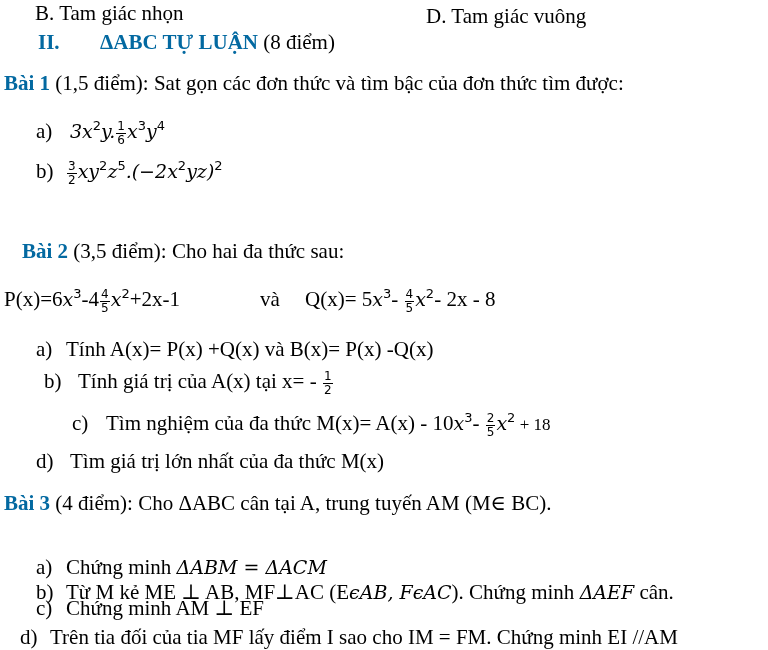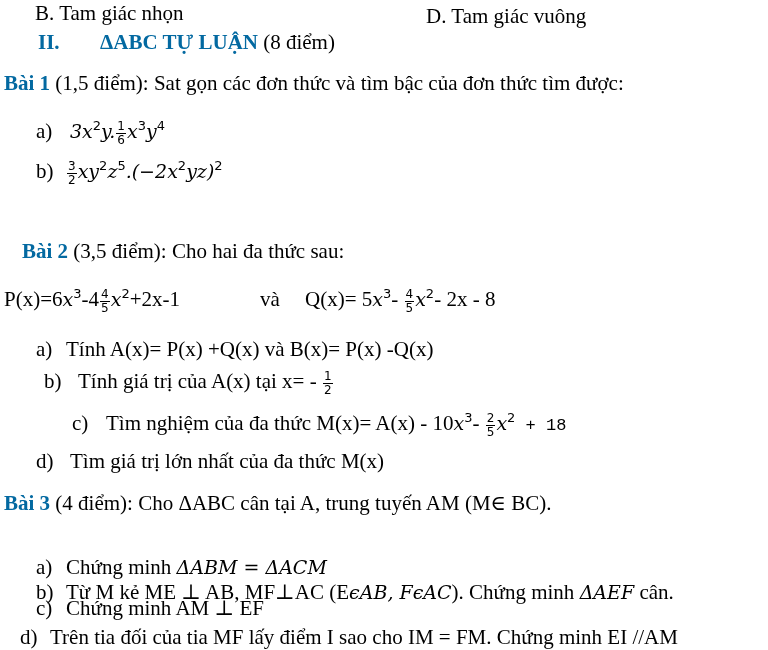--- a/index.html
+++ b/index.html
@@ -4,21 +4,21 @@
 <style>
   html, body { margin: 0; padding: 0; background: #ffffff; }
   body {
     width: 768px; height: 650px; overflow: hidden; position: relative;
     font-family: "Liberation Serif", "DejaVu Serif", serif;
     color: #000; font-size: 21px;
   }
   .line { position: absolute; white-space: nowrap; line-height: 24px; }
   .blue { color: #0369a1; font-weight: bold; }
   .math { font-family: "DejaVu Serif", "Liberation Serif", serif; font-style: italic; font-size: 19px; }
-  .mathup { font-family: Liberation Mono, monospace; font-size: 17px; }
+  .mathup { font-family: Liberation Serif, serif; font-size: 17px; }
   sup { font-size: 13px; vertical-align: 8px; line-height: 0; font-style: normal; font-family: "DejaVu Sans", sans-serif; }
   .frac { display: inline-block; vertical-align: middle; text-align: center; font-family: "DejaVu Sans", sans-serif; font-size: 12px; line-height: 13px; font-style: normal; margin: 0 1px; }
   .frac .num { display: block; border-bottom: 1px solid #000; padding: 0 1px; }
   .frac .den { display: block; }
   .label { display: inline-block; width: 34px; }
 </style>
 </head>
 <body>
 
 <div class="line" style="left:35px; top:1px;">B. Tam giác nhọn</div>

